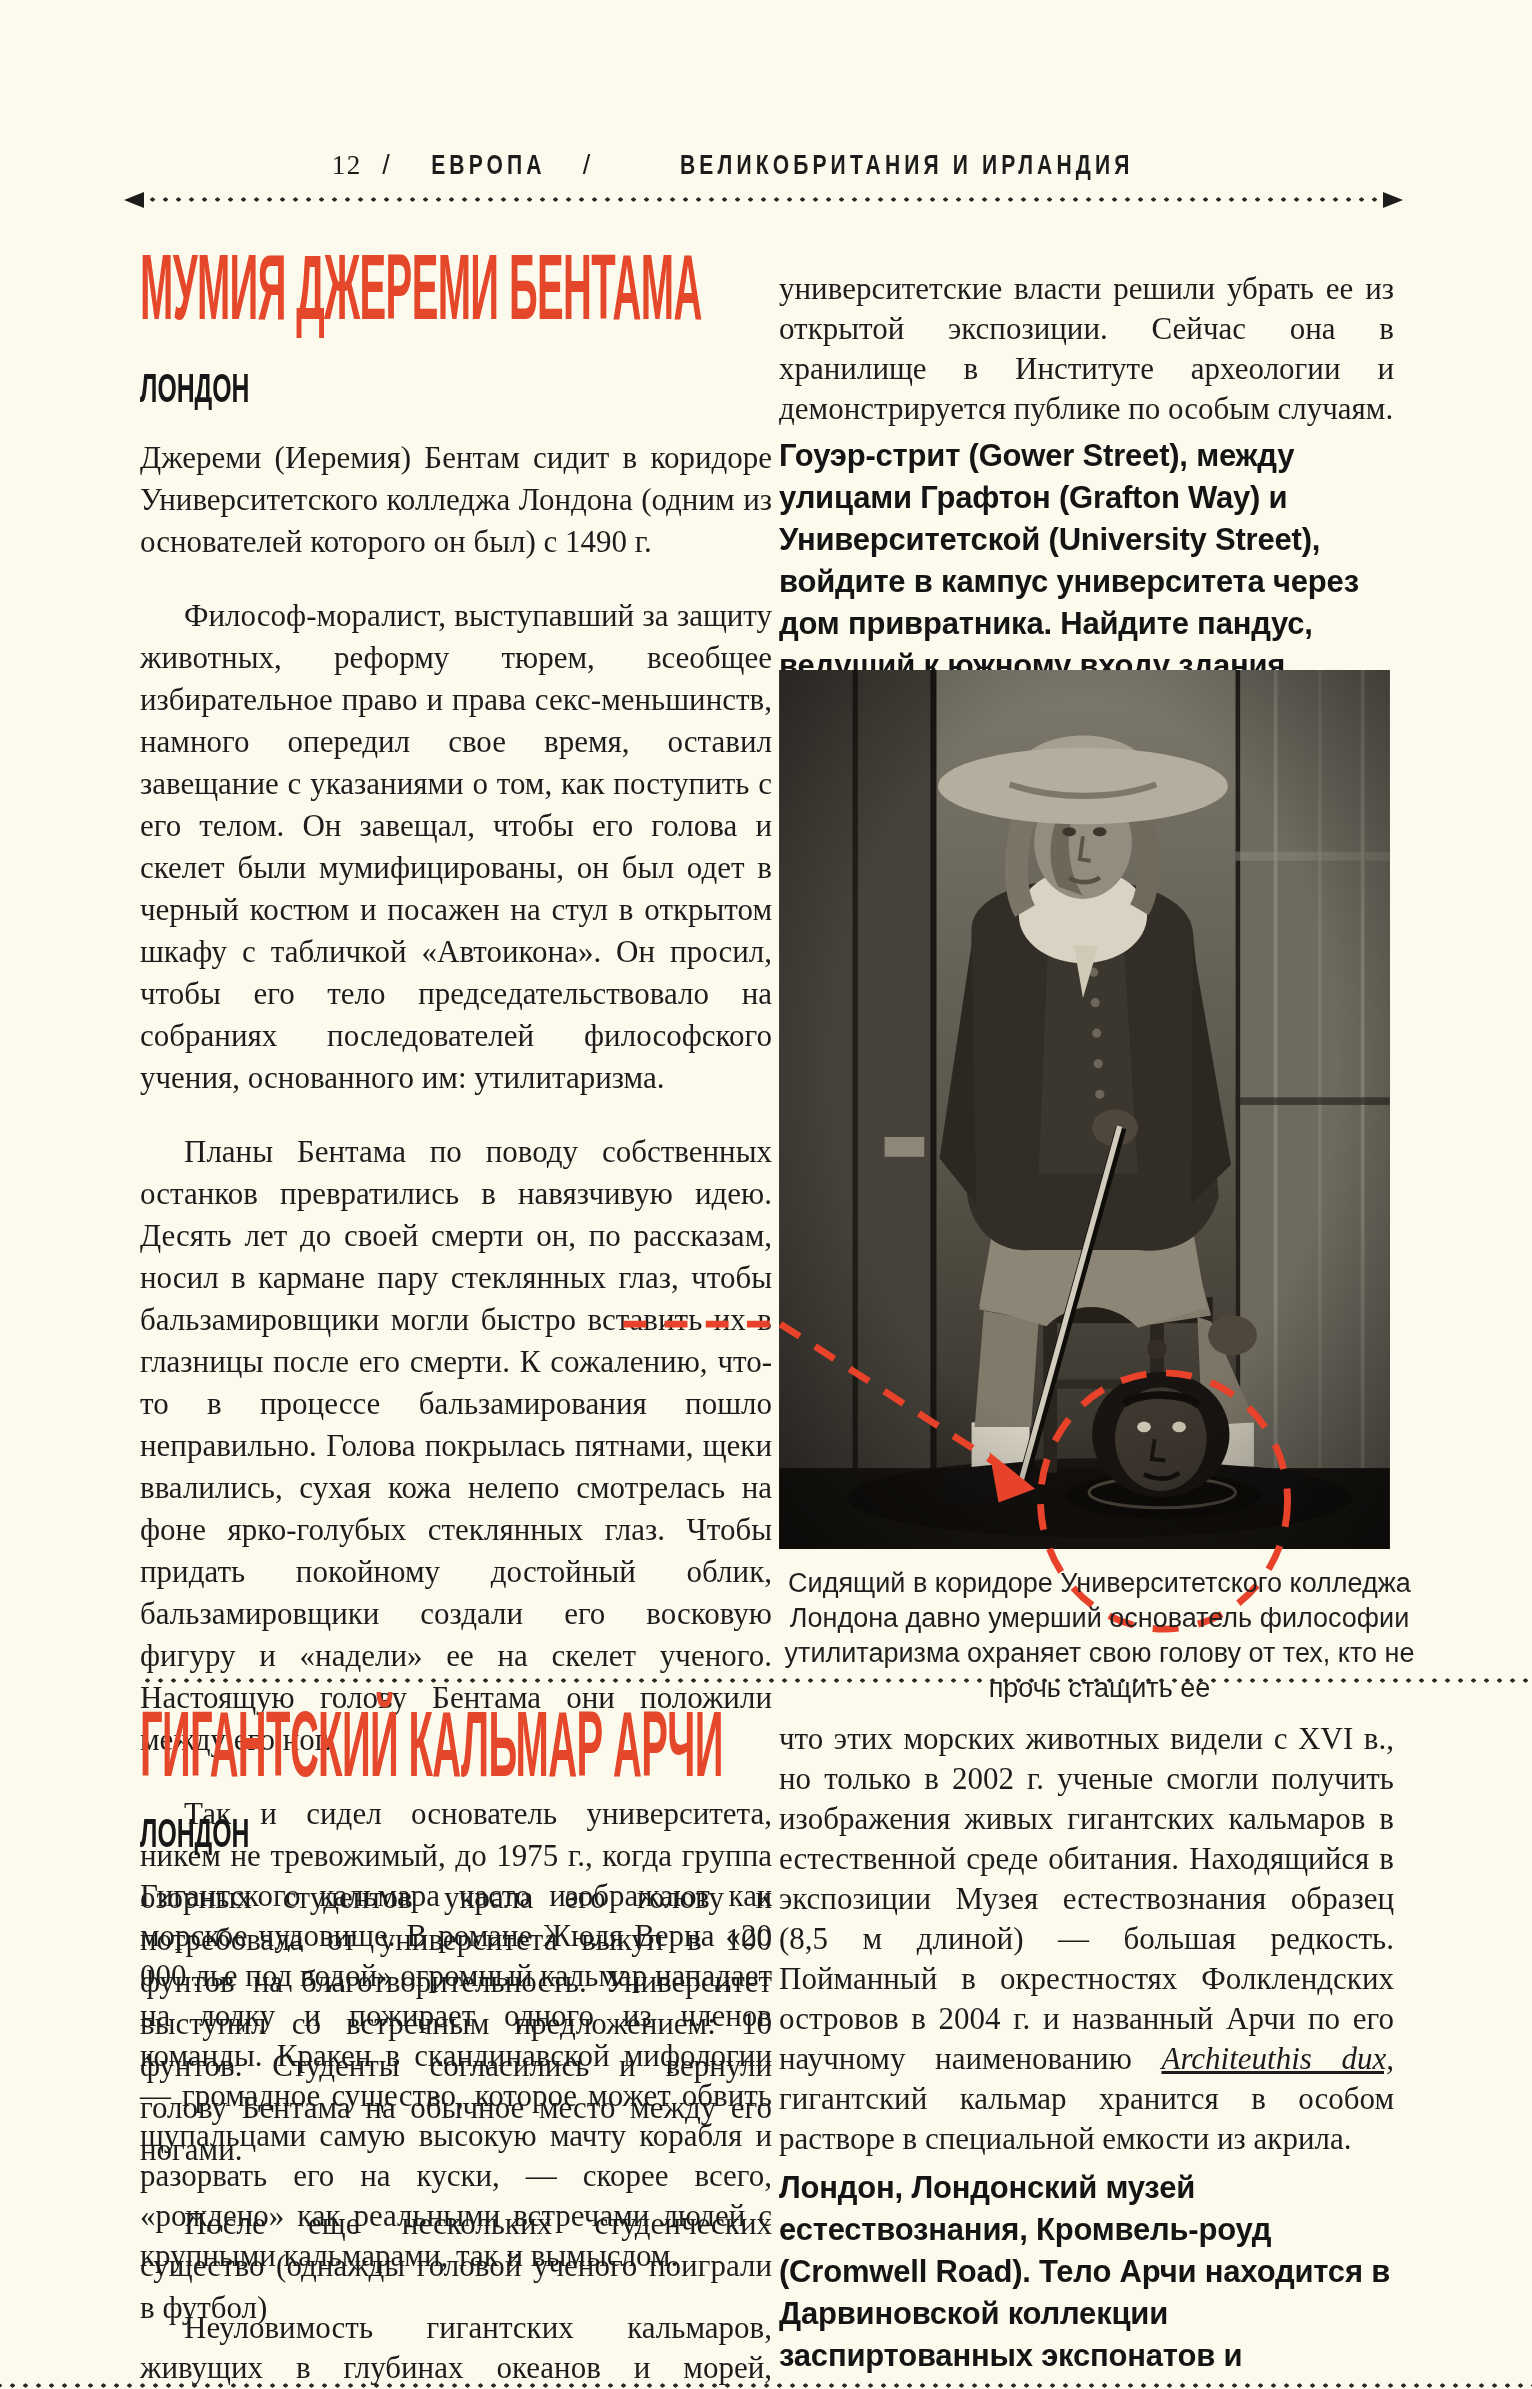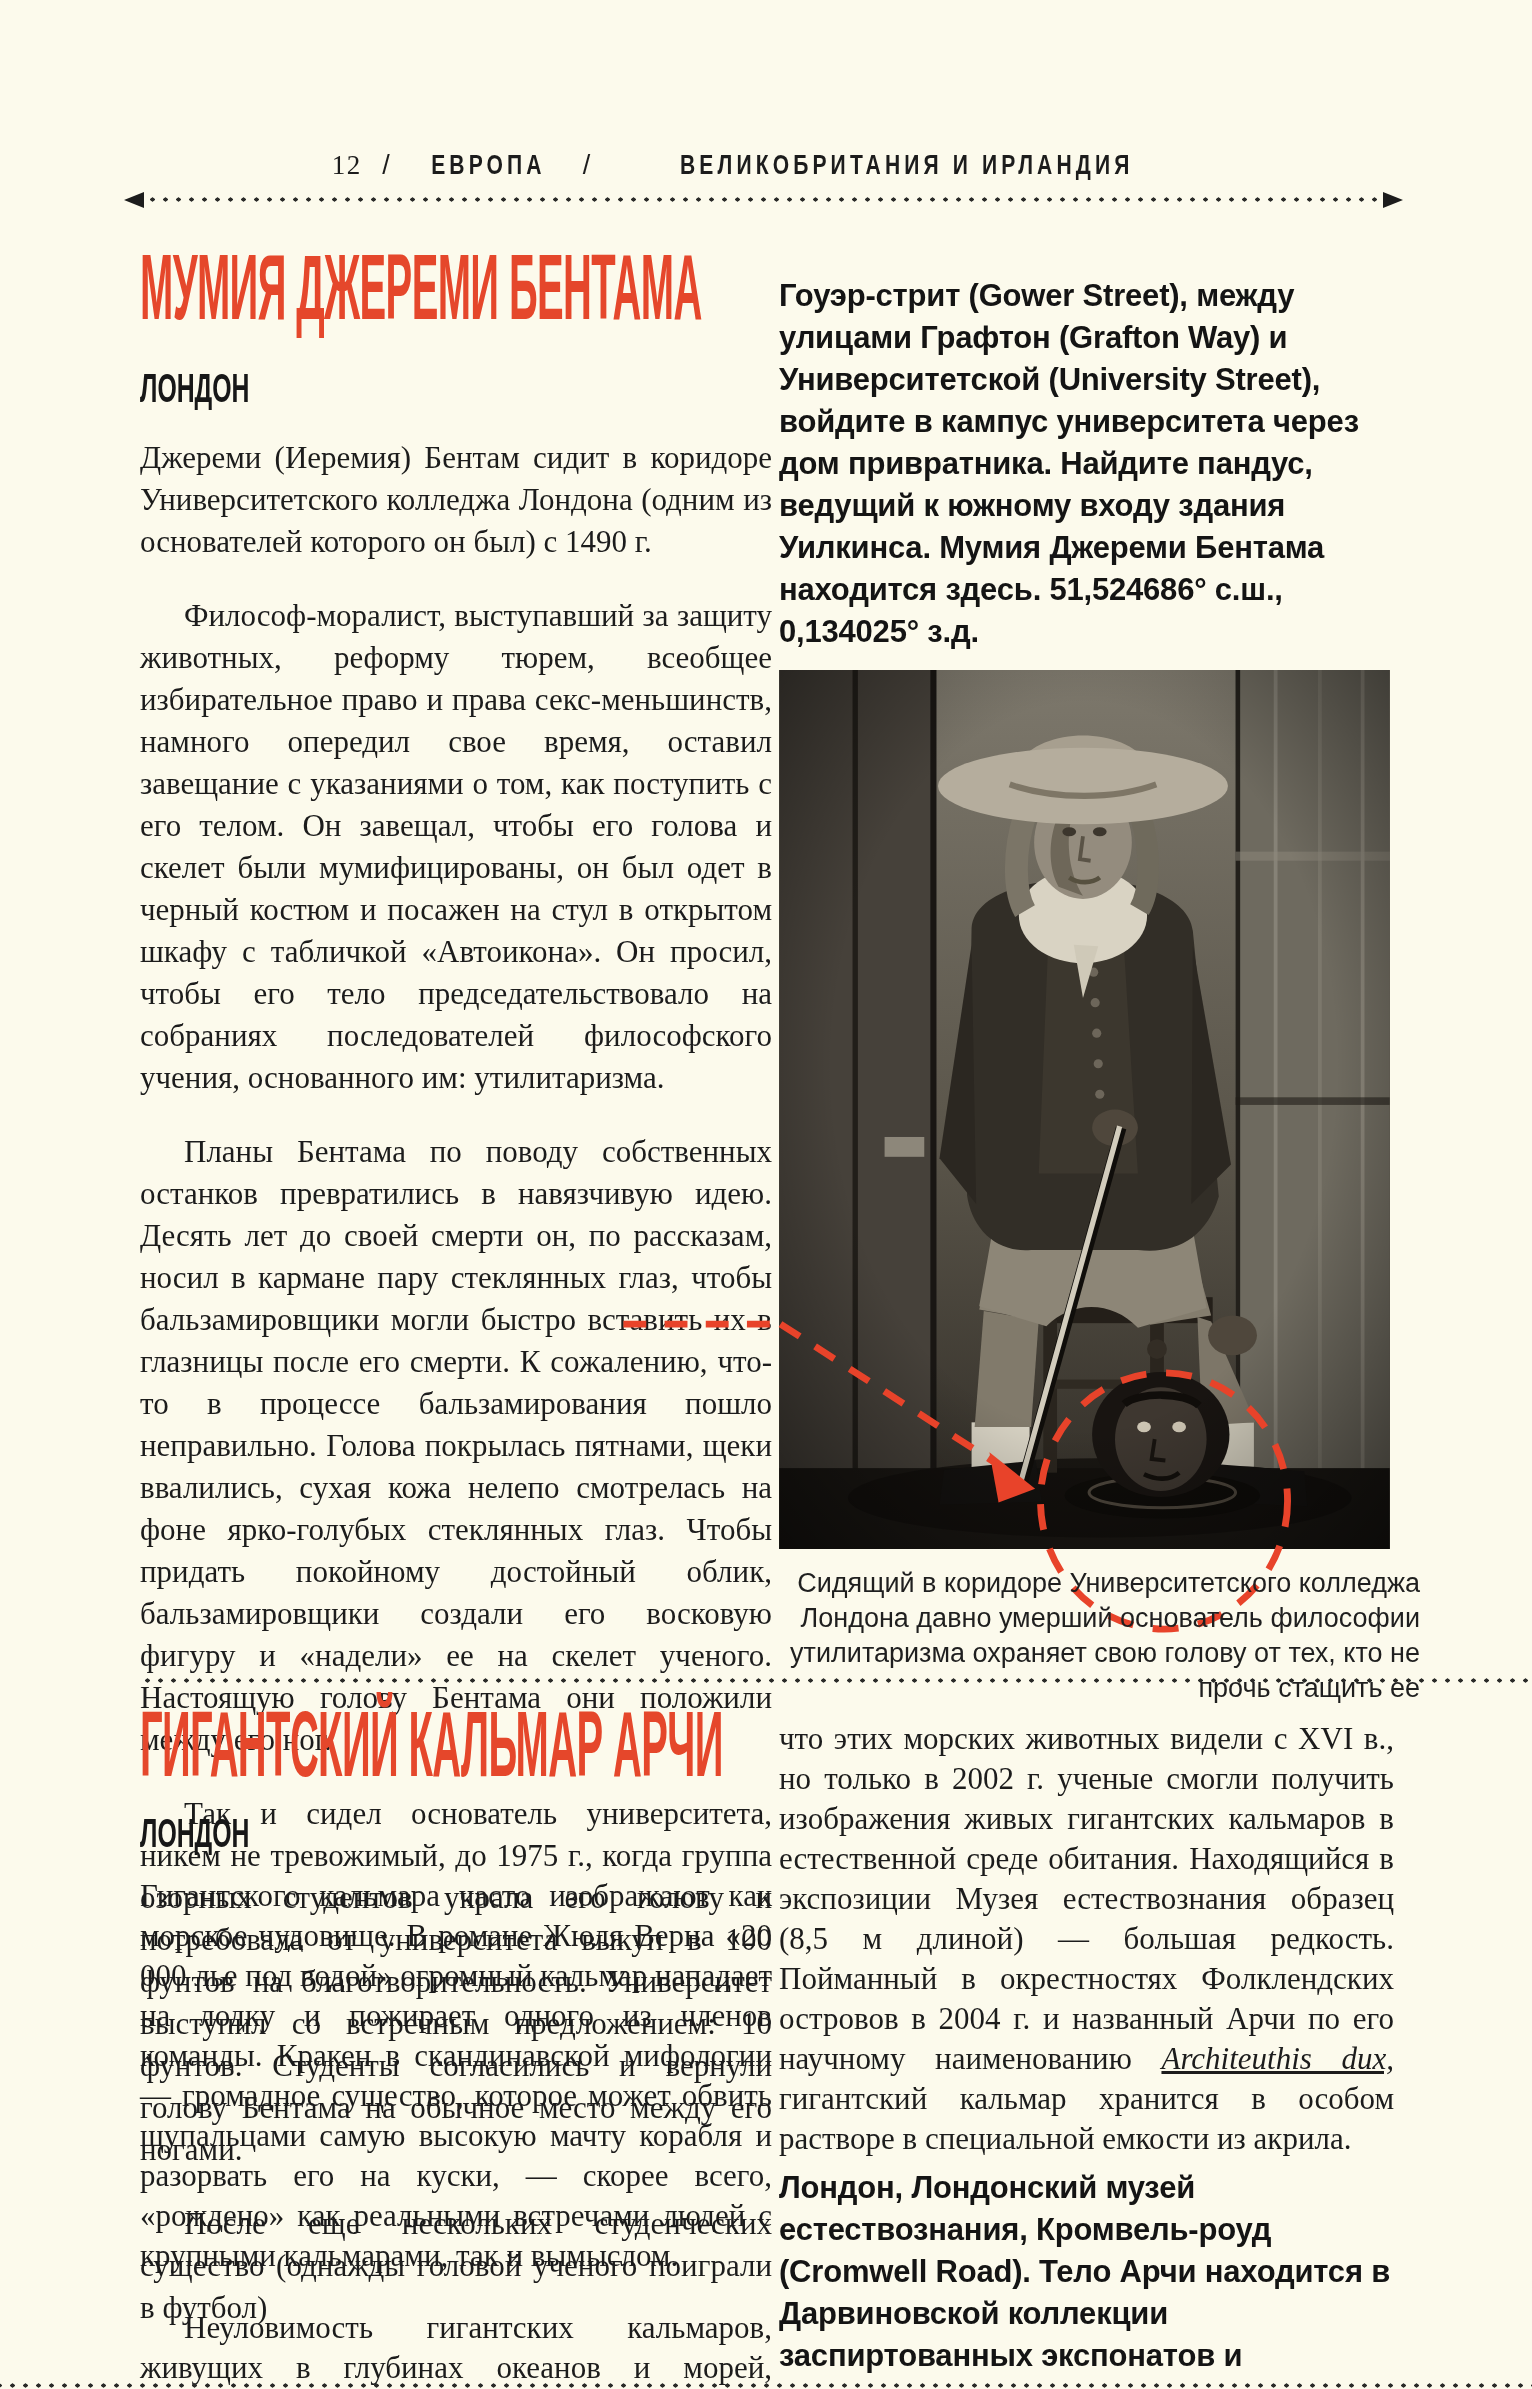--- a/index.html
+++ b/index.html
@@ -43,21 +43,21 @@
   .col{text-align:justify;}
   .col p{margin:0;font-size:31px;line-height:42px;}
   .col p.ind{text-indent:44px;margin-top:32px;}
   .directions{
     font-family:"Liberation Sans", sans-serif;font-weight:700;
     font-size:25px;line-height:37px;letter-spacing:-0.2px;text-align:left;
     color:#141414;
   }
   .caption{
     font-family:"Liberation Sans", sans-serif;font-weight:400;
-    font-size:27px;line-height:35px;color:#1f1f1f;text-align:right;
+    font-size:27px;line-height:35px;color:#1f1f1f;text-align:center;
   }
   .rule-mid{left:140px;top:1678px;width:1393px;}
   .rule-bottom{left:0px;top:2383px;width:1533px;}
   
   .photo{left:779px;top:670px;width:611px;height:879px;background:#39352f;}
   .overlay{left:617px;top:1289px;width:725px;height:366px;pointer-events:none;}
   i{font-style:italic;text-decoration:underline;}
 </style>
 </head>
 <body>
@@ -79,20 +79,21 @@
   <div class="col" style="margin-top:29px;">
     <p>Джереми (Иеремия) Бентам сидит в коридоре Университетского колледжа Лондона (одним из основателей которого он был) с 1490 г.</p>
     <p class="ind">Философ-моралист, выступавший за защиту животных, реформу тюрем, всеобщее избирательное право и права секс-меньшинств, намного опередил свое время, оставил завещание с указаниями о том, как поступить с его телом. Он завещал, чтобы его голова и скелет были мумифицированы, он был одет в черный костюм и посажен на стул в открытом шкафу с табличкой «Автоикона». Он просил, чтобы его тело председательствовало на собраниях последователей философского учения, основанного им: утилитаризма.</p>
     <p class="ind">Планы Бентама по поводу собственных останков превратились в навязчивую идею. Десять лет до своей смерти он, по рассказам, носил в кармане пару стеклянных глаз, чтобы бальзамировщики могли быстро вставить их в глазницы после его смерти. К сожалению, что-то в процессе бальзамирования пошло неправильно. Голова покрылась пятнами, щеки ввалились, сухая кожа нелепо смотрелась на фоне ярко-голубых стеклянных глаз. Чтобы придать покойному достойный облик, бальзамировщики создали его восковую фигуру и «надели» ее на скелет ученого. Настоящую голову Бентама они положили между его ног.</p>
     <p class="ind">Так и сидел основатель университета, никем не тревожимый, до 1975 г., когда группа озорных студентов украла его голову и потребовала от университета выкуп в 100 фунтов на благотворительность. Университет выступил со встречным предложением: 10 фунтов. Студенты согласились и вернули голову Бентама на обычное место между его ногами.</p>
     <p class="ind">После еще нескольких студенческих существо (однажды головой ученого поиграли в футбол)</p>
   </div>
 </div>
 
 <div class="abs col" style="left:779px;top:269px;width:615px;">
+  <p style="font-size:31px;line-height:40px;">университетские власти решили убрать ее из открытой экспозиции. Сейчас она в хранилище в Институте археологии и демонстрируется публике по особым случаям.</p>
   <p class="directions" style="margin-top:6.1px;">Гоуэр-стрит (Gower Street), между улицами Графтон (Grafton Way) и Университетской (University Street), войдите в кампус университета через дом привратника. Найдите пандус, ведущий к южному входу здания Уилкинса. Мумия Джереми Бентама находится здесь. 51,524686° с.ш., 0,134025° з.д.</p>
 </div>
 
 <div class="abs photo">
   <svg width="611" height="879" viewBox="0 0 800 1152">
     <defs>
       <linearGradient id="wall" x1="0" y1="0" x2="0" y2="1">
         <stop offset="0" stop-color="#7d786c"></stop>
           <stop offset=".55" stop-color="#595449"></stop>
           <stop offset="1" stop-color="#2e2a24"></stop>

